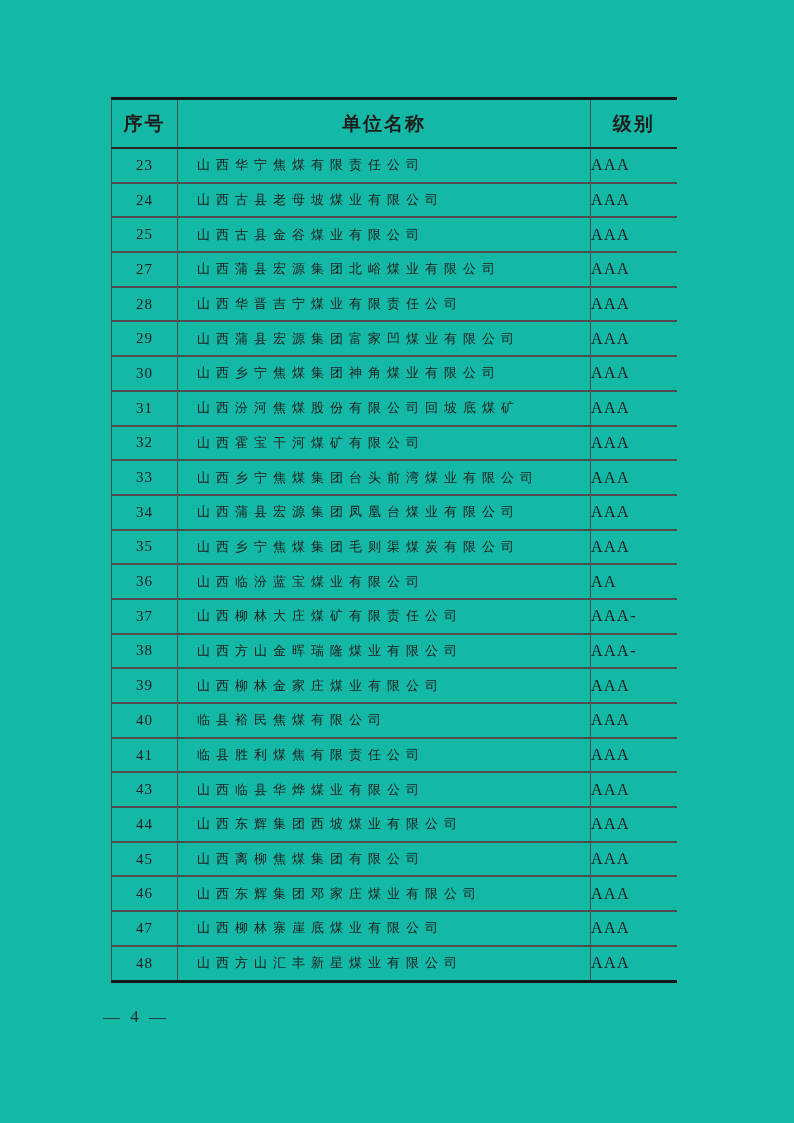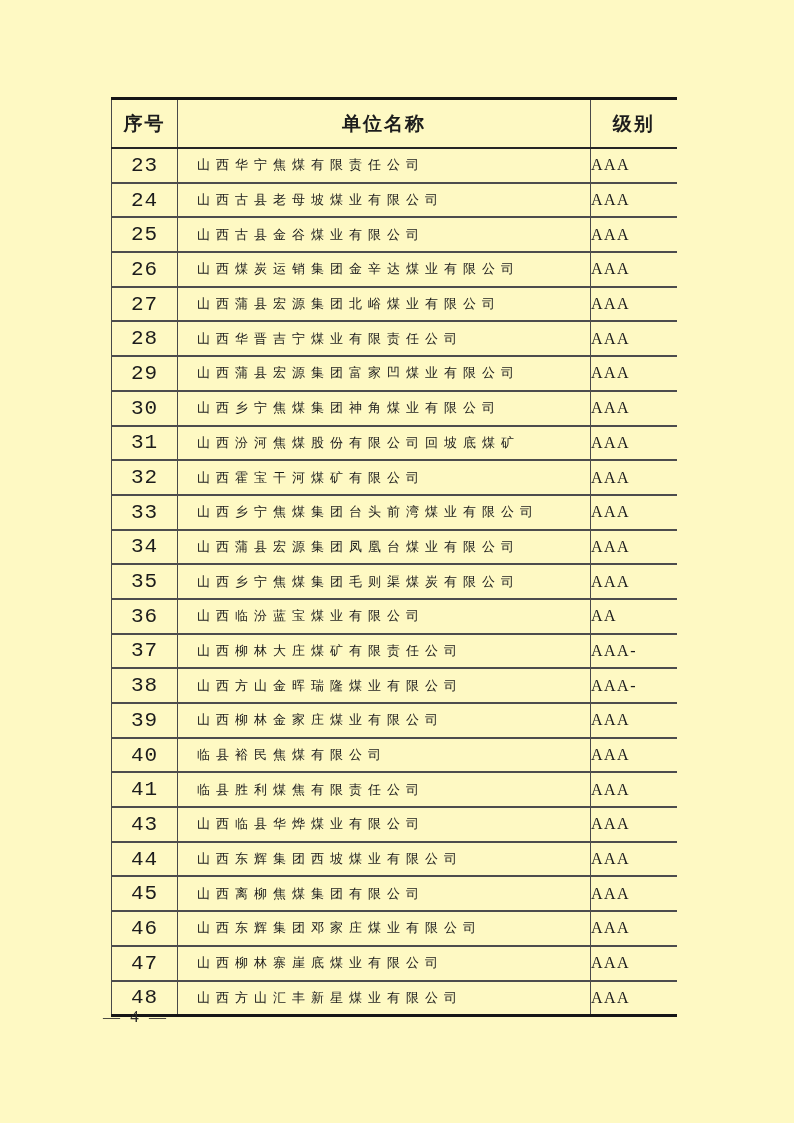--- a/index.html
+++ b/index.html
@@ -1,21 +1,21 @@
 <!DOCTYPE html>
 <html><head>
 <meta charset="utf-8">
 <style>
   html, body { margin: 0; padding: 0; background: #e8e8e8; }
   .page {
     position: relative;
     width: 794px;
     height: 1123px;
     margin: 0 auto;
-    background: #fef9c3;
+    background: #14b8a6;
     font-family: "Liberation Serif", "DejaVu Serif", serif;
     color: #1c1c1c;
     overflow: hidden;
   }
   table.rating-table {
     position: absolute;
     left: 111px;
     top: 97px;
     width: 565px;
     table-layout: fixed;
@@ -44,23 +44,22 @@
   th.col-level, td.col-level { border-right: none; }
 
   tbody td {
     height: 32.7px;
     border-bottom: 2px solid #4d4d4d;
     vertical-align: middle;
     padding: 0;
   }
   td.col-index {
     text-align: center;
-    font-size: 21px;
+    font-size: 15px;
     letter-spacing: 1px;
-    font-family: Liberation Mono, monospace;
   }
   td.col-name {
     font-size: 13px;
     letter-spacing: 6px;
     padding-left: 19px;
     white-space: nowrap;
     overflow: hidden;
   }
   td.col-level {
     text-align: left;
@@ -105,25 +104,20 @@
           <td class="col-index">24</td>
           <td class="col-name">山西古县老母坡煤业有限公司</td>
           <td class="col-level">AAA</td>
         </tr>
         <tr>
           <td class="col-index">25</td>
           <td class="col-name">山西古县金谷煤业有限公司</td>
           <td class="col-level">AAA</td>
         </tr>
         <tr>
-          <td class="col-index">26</td>
-          <td class="col-name">山西煤炭运销集团金辛达煤业有限公司</td>
-          <td class="col-level">AAA</td>
-        </tr>
-        <tr>
           <td class="col-index">27</td>
           <td class="col-name">山西蒲县宏源集团北峪煤业有限公司</td>
           <td class="col-level">AAA</td>
         </tr>
         <tr>
           <td class="col-index">28</td>
           <td class="col-name">山西华晋吉宁煤业有限责任公司</td>
           <td class="col-level">AAA</td>
         </tr>
         <tr>

